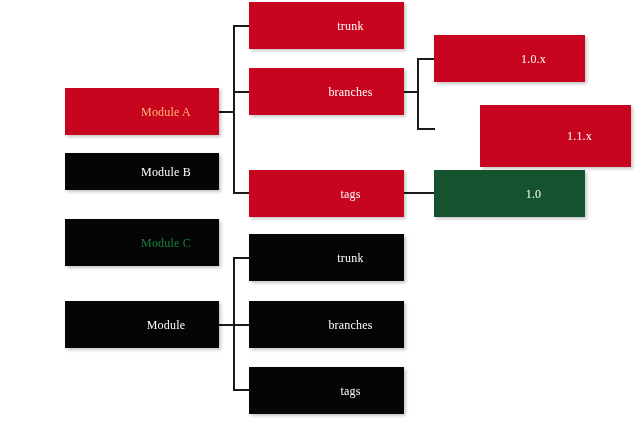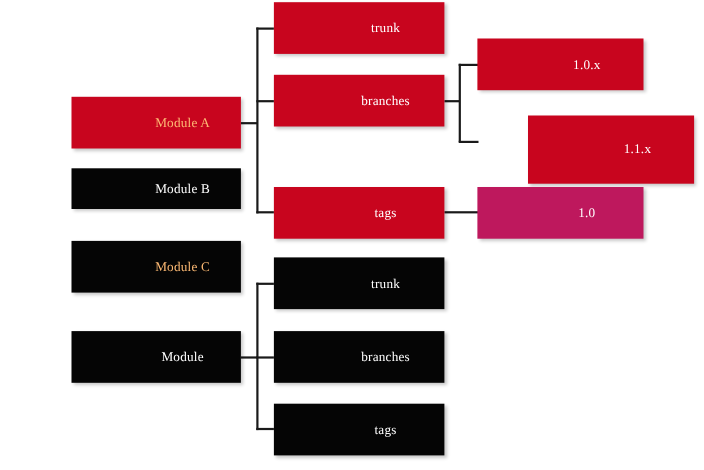--- a/index.html
+++ b/index.html
@@ -68,41 +68,41 @@
       <div class="conn h" style="left: 233px; top: 389px; width: 16px; background: rgb(26, 26, 26);"></div>
     </div>
   <div id="node-layer">
       <div class="node red" style="left: 65px; top: 88px; width: 154px; height: 47px; background: rgb(200, 5, 30);">
         <span class="node-label" style="color: #fdba74;">Module A</span>
       </div>
       <div class="node black" style="left: 65px; top: 153px; width: 154px; height: 37px; background: rgb(5, 5, 5);">
         <span class="node-label" style="color: rgb(255, 255, 255);">Module B</span>
       </div>
       <div class="node black" style="left: 65px; top: 219px; width: 154px; height: 47px; background: rgb(5, 5, 5);">
-        <span class="node-label" style="color: #fdba74;">Module C</span>
+        <span class="node-label" style="color: #15803d;">Module C</span>
       </div>
       <div class="node black" style="left: 65px; top: 301px; width: 154px; height: 47px; background: rgb(5, 5, 5);">
         <span class="node-label" style="color: rgb(255, 255, 255);">Module</span>
       </div>
       <div class="node red" style="left: 249px; top: 2px; width: 155px; height: 47px; background: rgb(200, 5, 30);">
         <span class="node-label" style="color: rgb(255, 255, 255);">trunk</span>
       </div>
       <div class="node red" style="left: 249px; top: 68px; width: 155px; height: 47px; background: rgb(200, 5, 30);">
         <span class="node-label" style="color: rgb(255, 255, 255);">branches</span>
       </div>
       <div class="node red" style="left: 249px; top: 170px; width: 155px; height: 47px; background: rgb(200, 5, 30);">
         <span class="node-label" style="color: rgb(255, 255, 255);">tags</span>
       </div>
       <div class="node red" style="left: 434px; top: 35px; width: 151px; height: 47px; background: rgb(200, 5, 30);">
         <span class="node-label" style="color: rgb(255, 255, 255);">1.0.x</span>
       </div>
       <div class="node red" style="left: 434px; top: 105px; width: 151px; height: 62px; background: rgb(200, 5, 30); margin-left: 46px;">
         <span class="node-label" style="color: rgb(255, 255, 255);">1.1.x</span>
       </div>
-      <div class="node red" style="left: 434px; top: 170px; width: 151px; height: 47px; background: #be185d;">
+      <div class="node red" style="left: 434px; top: 170px; width: 151px; height: 47px; background: #14532d;">
         <span class="node-label" style="color: rgb(255, 255, 255);">1.0</span>
       </div>
       <div class="node black" style="left: 249px; top: 234px; width: 155px; height: 47px; background: rgb(5, 5, 5);">
         <span class="node-label" style="color: rgb(255, 255, 255);">trunk</span>
       </div>
       <div class="node black" style="left: 249px; top: 301px; width: 155px; height: 47px; background: rgb(5, 5, 5);">
         <span class="node-label" style="color: rgb(255, 255, 255);">branches</span>
       </div>
       <div class="node black" style="left: 249px; top: 367px; width: 155px; height: 47px; background: rgb(5, 5, 5);">
         <span class="node-label" style="color: rgb(255, 255, 255);">tags</span>

